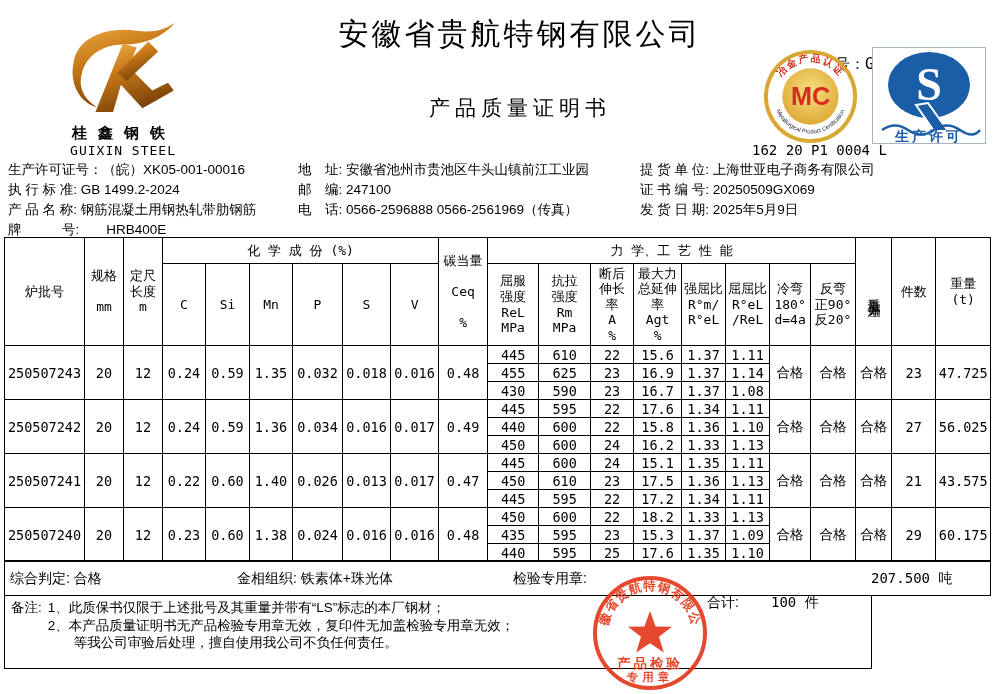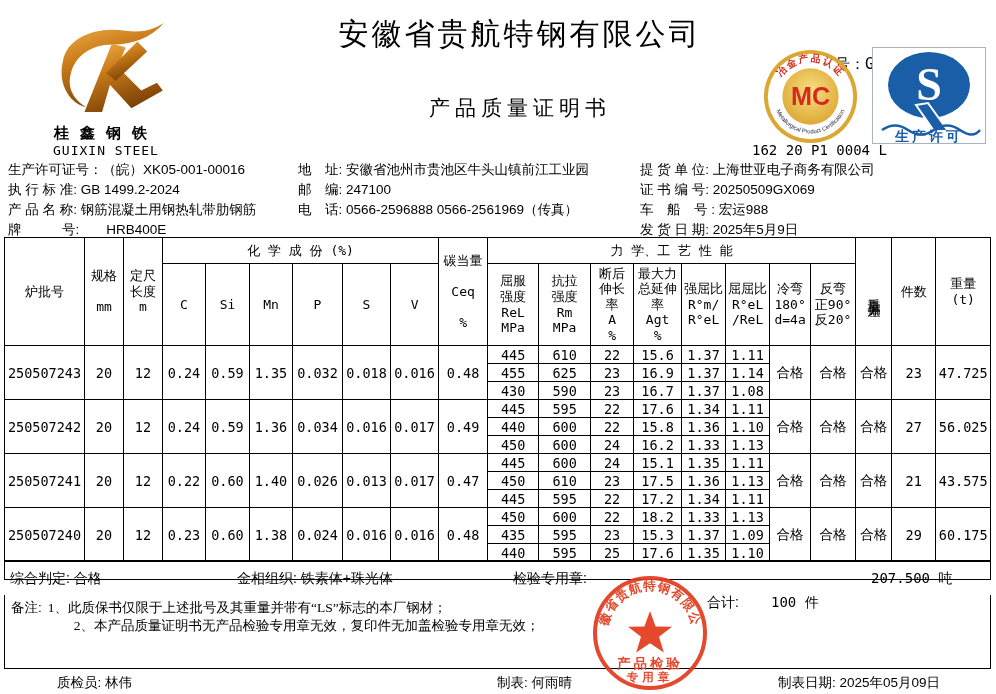--- a/index.html
+++ b/index.html
@@ -14,21 +14,21 @@
     font-family:"Liberation Serif", serif; font-size:30px; letter-spacing:3px; font-weight:500;
   }
   .subtitle {
     position:absolute; left:240px; top:94px; width:560px; text-align:center;
     font-family:Liberation Sans, sans-serif; font-size:21px; letter-spacing:5px;
   }
   .doc-no {
     position:absolute; left:820px; top:22px; font-size:15px;
     font-family:"DejaVu Sans Mono", monospace; white-space:nowrap;margin-top:33px;
   }
-  .logo-wrap { position:absolute; left:36px; top:22px; width:140px; text-align:center; }
+  .logo-wrap { position:absolute; left:36px; top:22px; width:140px; text-align:right; }
   .logo-cn { font-size:15px; font-weight:bold; letter-spacing:11px; margin-top:2px; white-space:nowrap; }
   .logo-en { font-size:13px; font-family:"DejaVu Sans Mono", monospace; letter-spacing:1px; white-space:nowrap; }
   .mc-badge { position:absolute; left:762px; top:48px; }
   .mc-code { position:absolute; left:752px; top:142px; font-size:14px; font-family:"DejaVu Sans Mono", monospace; white-space:nowrap; }
   .qs-badge { position:absolute; left:872px; top:47px; }
   
   .info-col { position:absolute; top:160px; font-size:13.5px; line-height:20px; white-space:nowrap; }
   .info-col.c1 { left:8px; }
   .info-col.c2 { left:298px; }
   .info-col.c3 { left:640px; }
@@ -43,34 +43,34 @@
     padding:0; overflow:hidden;
   }
   table.cert th { font-weight:normal; white-space:pre-line; line-height:1.2; font-size:13px; }
   thead tr.band1 { height:26px; }
   thead tr.band2 { height:82px; }
   tbody tr { height:18px; }
   tbody td { font-size:13.5px; }
   .vert { writing-mode:vertical-lr; text-orientation:upright; letter-spacing:2px; display:inline-block; }
   
   .summary {
-    position:absolute; left:4px; top:560px; width:987px; height:20px;
+    position:absolute; left:4px; top:560px; width:987px; height:36px;
     border:1px solid #000; font-size:14px;
   }
   .summary span { position:absolute; top:9px; white-space:nowrap; }
   .s1 { left:5px; } .s2 { left:232px; } .s3 { left:508px; }
   .s4 { left:702px;margin-top:24px; } .s5 { left:766px; font-family:"DejaVu Sans Mono", monospace;margin-top:24px; }
   .s6 { left:866px; font-family:"DejaVu Sans Mono", monospace; }
   
   .notes {
-    position:absolute; left:4px; top:595px; width:987px; height:74px;
+    position:absolute; left:4px; top:595px; width:868px; height:74px;
     border:1px solid #000; border-top:none; font-size:13.5px; line-height:17.5px;
   }
   .notes-inner { display:flex; padding:4px 0 0 6px; }
-  .notes-lines div { white-space:nowrap;font-family:Liberation Serif, serif; }
+  .notes-lines div { white-space:nowrap; }
   .notes-lines div:last-child { padding-left:26px; }
   
   .footer { position:absolute; left:4px; top:669px; width:987px; height:25px; font-size:13.5px; }
   .footer span { position:absolute; top:5px; white-space:nowrap; }
   .f1 { left:53px; } .f2 { left:493px; } .f3 { left:774px; }
   
   .stamp { position:absolute; left:590px; top:573px; z-index:5; opacity:0.93; }
 </style>
 </head>
 <body>
@@ -140,21 +140,20 @@
     <div>牌　　　号:　　HRB400E</div>
   </div>
   <div class="info-col c2">
     <div>地　址: 安徽省池州市贵池区牛头山镇前江工业园</div>
     <div>邮　编: 247100</div>
     <div>电　话: 0566-2596888  0566-2561969（传真）</div>
   </div>
   <div class="info-col c3">
     <div>提 货 单 位: 上海世亚电子商务有限公司</div>
     <div>证 书 编 号: 20250509GX069</div>
-    <div>车　船　号 : 宏运988</div>
     <div>发 货 日 期: 2025年5月9日</div>
   </div>
 
   <table class="cert">
     <colgroup>
       <col style="width:80px">
         <col style="width:39px">
         <col style="width:39px">
       <col style="width:43px">
         <col style="width:44px">
@@ -403,29 +402,25 @@
     <span class="s5">100 件</span>
     <span class="s6">207.500  吨</span>
   </div>
 
   <div class="notes">
     <div class="notes-inner">
       <div>备注:</div>
       <div class="notes-lines" style="padding-left:6px;">
         <div>1、此质保书仅限于上述批号及其重量并带有“LS”标志的本厂钢材；</div>
         <div>2、本产品质量证明书无产品检验专用章无效，复印件无加盖检验专用章无效；</div>
+        <div>等我公司审验后处理，擅自使用我公司不负任何责任。</div>
       </div>
     </div>
   </div>
 
-  <div class="footer">
-    <span class="f1">质检员: 林伟</span>
-    <span class="f2">制表: 何雨晴</span>
-    <span class="f3">制表日期: 2025年05月09日</span>
-  </div>
 
   <div class="stamp">
     <svg width="120" height="120" viewBox="0 0 120 120">
       <circle cx="60" cy="60" r="55" fill="none" stroke="#e23b1e" stroke-width="4"></circle>
       <path id="stampArc" d="M 60,60 m -43,0 a 43,43 0 1 1 86,0" fill="none"></path>
       <text font-size="12.5" font-weight="bold" fill="#e23b1e" letter-spacing="1">
         <textPath href="#stampArc" startOffset="50%" text-anchor="middle">安徽省贵航特钢有限公司</textPath>
       </text>
       <polygon fill="#e23b1e" points="60,38 65.6,53.5 82,53.8 69,63.8 73.8,79.5 60,70.2 46.2,79.5 51,63.8 38,53.8 54.4,53.5"></polygon>
       <text x="60" y="95" text-anchor="middle" font-size="13.5" font-weight="bold" fill="#e23b1e" letter-spacing="3">产品检验</text>

